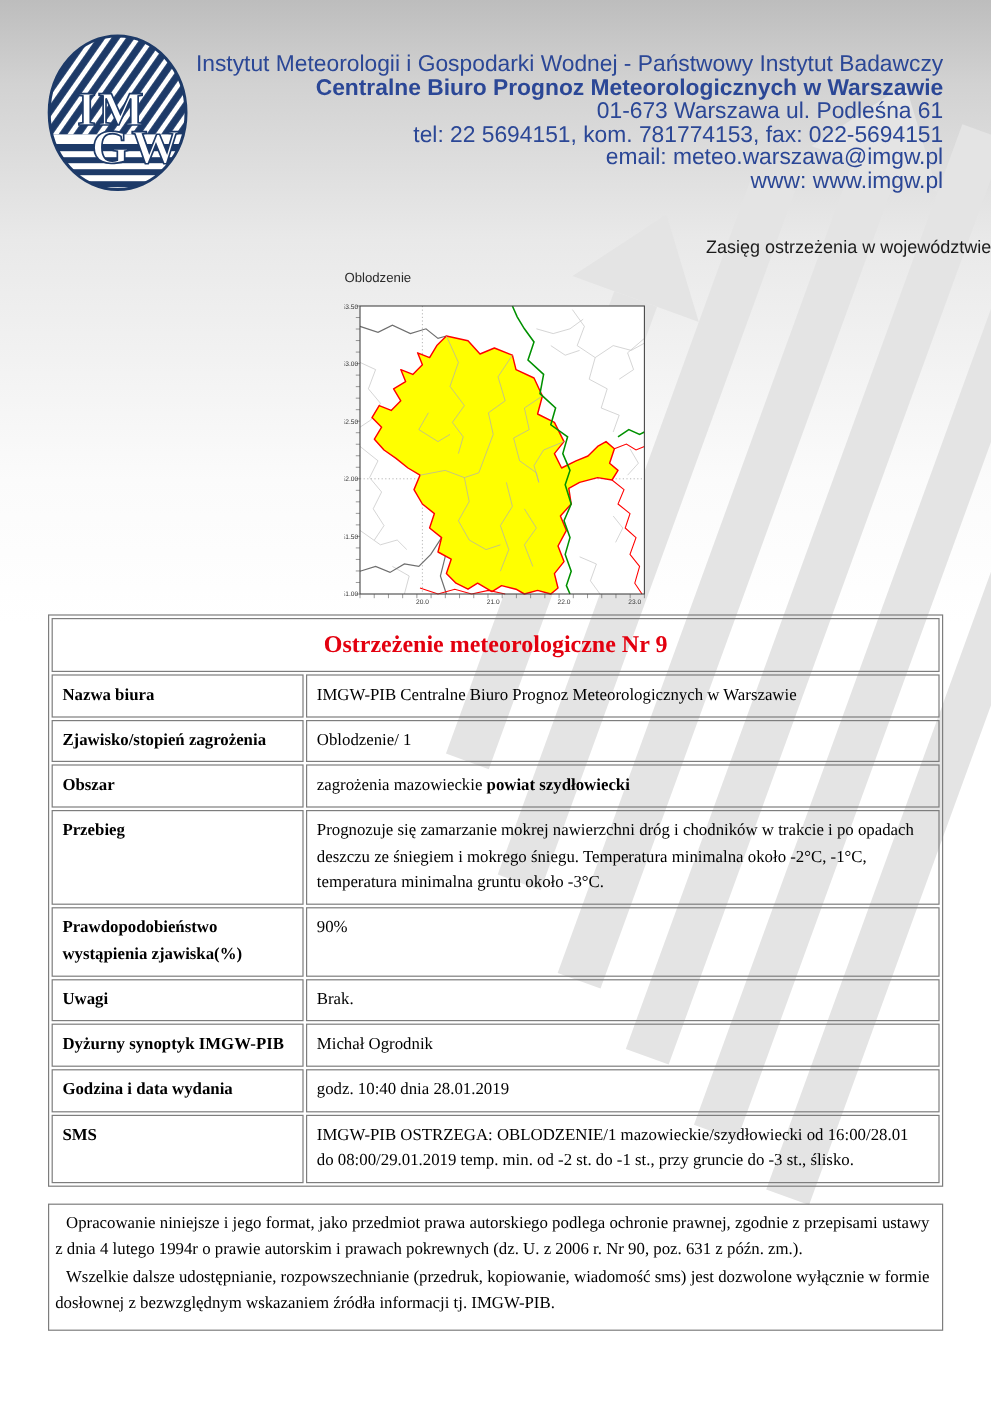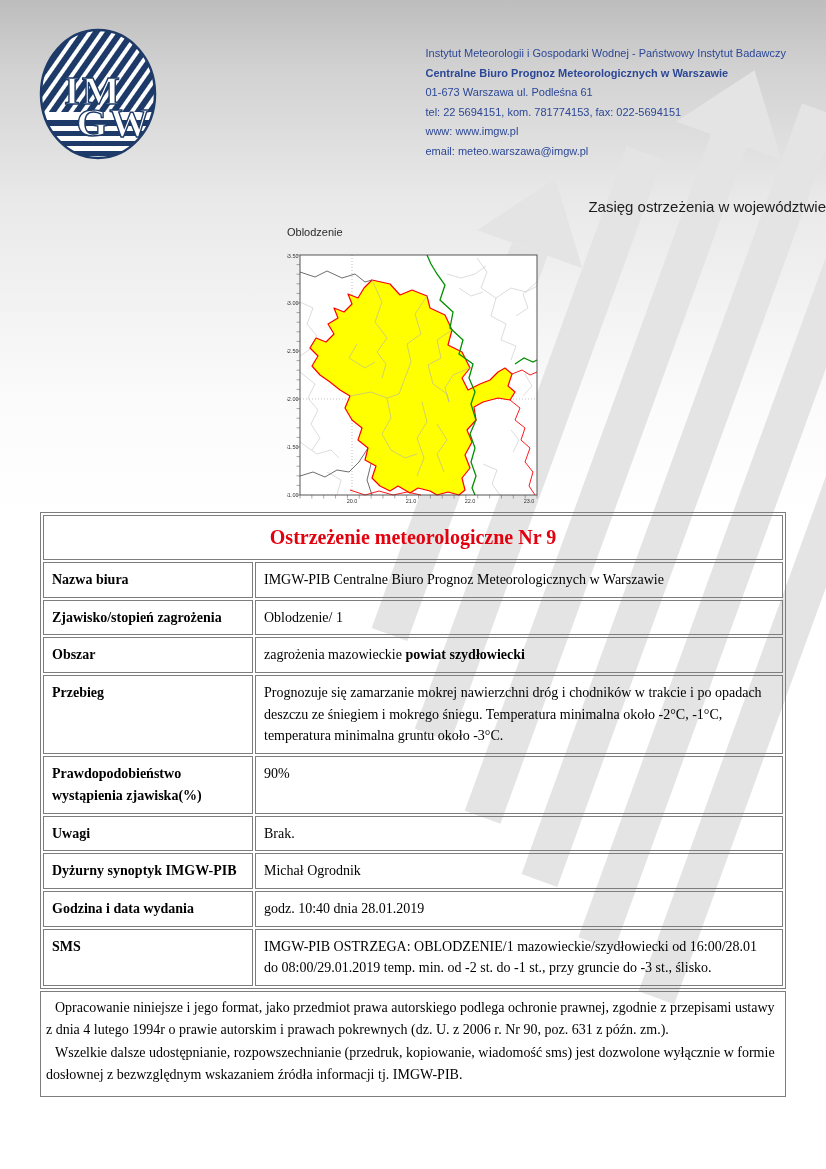--- a/index.html
+++ b/index.html
@@ -1,35 +1,35 @@
 <!DOCTYPE html>
 <html><head>
 <meta charset="utf-8">
 <style>
   html,body{margin:0;padding:0;}
   .page{position:relative;width:826px;height:1169px;overflow:hidden;
     background:linear-gradient(180deg,#bdbdbd 0,#d2d2d2 70px,#e9e9e9 200px,#fbfbfb 400px,#ffffff 520px);
     font-family:"Liberation Sans",sans-serif;}
   .wm{position:absolute;left:0;top:0;pointer-events:none;}
   .logo{position:absolute;left:38px;top:28px;}
-  .contact{position:absolute;top:44px;right:40px;text-align:left;color:#2b4796;
-    font-size:11px;line-height:19.5px;}
+  .contact{position:absolute;top:44px;right:40px;text-align:right;color:#2b4796;
+    font-size:19px;line-height:19.5px;}
   .contact .b{font-weight:bold;}
   .sec-title{position:absolute;top:198px;left:0;width:100%;text-align:right;
     font-size:15px;color:#1c1c1c;}
   .map-wrap{position:absolute;left:287px;top:226px;width:255px;height:290px;}
   .map-title{text-align:left;font-size:11px;color:#2a2a2a;height:18px;}
   .docbox{position:absolute;left:40px;top:512px;width:746px;
     font-family:"Liberation Serif",serif;font-size:14px;color:#000;}
   table.warn{border-collapse:separate;border-spacing:2px;border:1px solid #7d7d7d;
     width:746px;background:transparent;}
   table.warn td{border:1px solid #7d7d7d;padding:6px 8px;vertical-align:top;line-height:1.55;}
   td.ttl{text-align:center;font-weight:bold;font-size:20px;color:#e3000f;padding:9px 8px;}
   td.lbl{width:192px;font-weight:bold;}
-  .copyright{border:1px solid #7d7d7d;margin-top:2px;padding:5px 9px 9px 5px;line-height:22.5px;}
+  .copyright{border:1px solid #7d7d7d;margin-top:14px;padding:5px 9px 9px 5px;line-height:22.5px;}
   .copyright p{margin:0;text-indent:9px;}
   .mapsvg text{font-family:"Liberation Sans",sans-serif;fill:#333;}
 </style>
 </head>
 <body>
 
 <div class="page">
 
   <svg class="wm" width="826" height="1169" viewBox="0 0 826 1169">
     <g transform="rotate(20 640 300)" fill="#e4e4e4">
@@ -67,22 +67,22 @@
     <ellipse cx="60" cy="66" rx="57" ry="64" fill="none" stroke="#1d3a68" stroke-width="2.5"></ellipse>
     <text x="55" y="76" text-anchor="middle" font-family="Liberation Serif,serif" font-weight="bold" font-size="40" fill="#ffffff" stroke="#1d3a68" stroke-width="1.4" letter-spacing="2">IM</text>
     <text x="76" y="108" text-anchor="middle" font-family="Liberation Serif,serif" font-weight="bold" font-size="40" fill="#ffffff" stroke="#1d3a68" stroke-width="1.4" letter-spacing="2">GW</text>
   </svg>
 
   <div class="contact">
     <div>Instytut Meteorologii i Gospodarki Wodnej - Państwowy Instytut Badawczy</div>
     <div class="b">Centralne Biuro Prognoz Meteorologicznych w Warszawie</div>
     <div>01-673 Warszawa ul. Podleśna 61</div>
     <div>tel: 22 5694151, kom. 781774153, fax: 022-5694151</div>
+    <div>email: meteo.warszawa@imgw.pl</div>
     <div>www: www.imgw.pl</div>
-    <div>email: meteo.warszawa@imgw.pl</div>
   </div>
 
   <div class="sec-title">Zasięg ostrzeżenia w województwie</div>
 
   <div class="map-wrap">
     <div class="map-title">Oblodzenie</div>
     <svg class="mapsvg" width="255" height="268" viewBox="0 0 255 268">
       <rect x="13" y="11" width="237" height="240" fill="#ffffff"></rect>
 
       <line x1="65" y1="11" x2="65" y2="251" stroke="#999" stroke-width="0.6" stroke-dasharray="1,2"></line>

